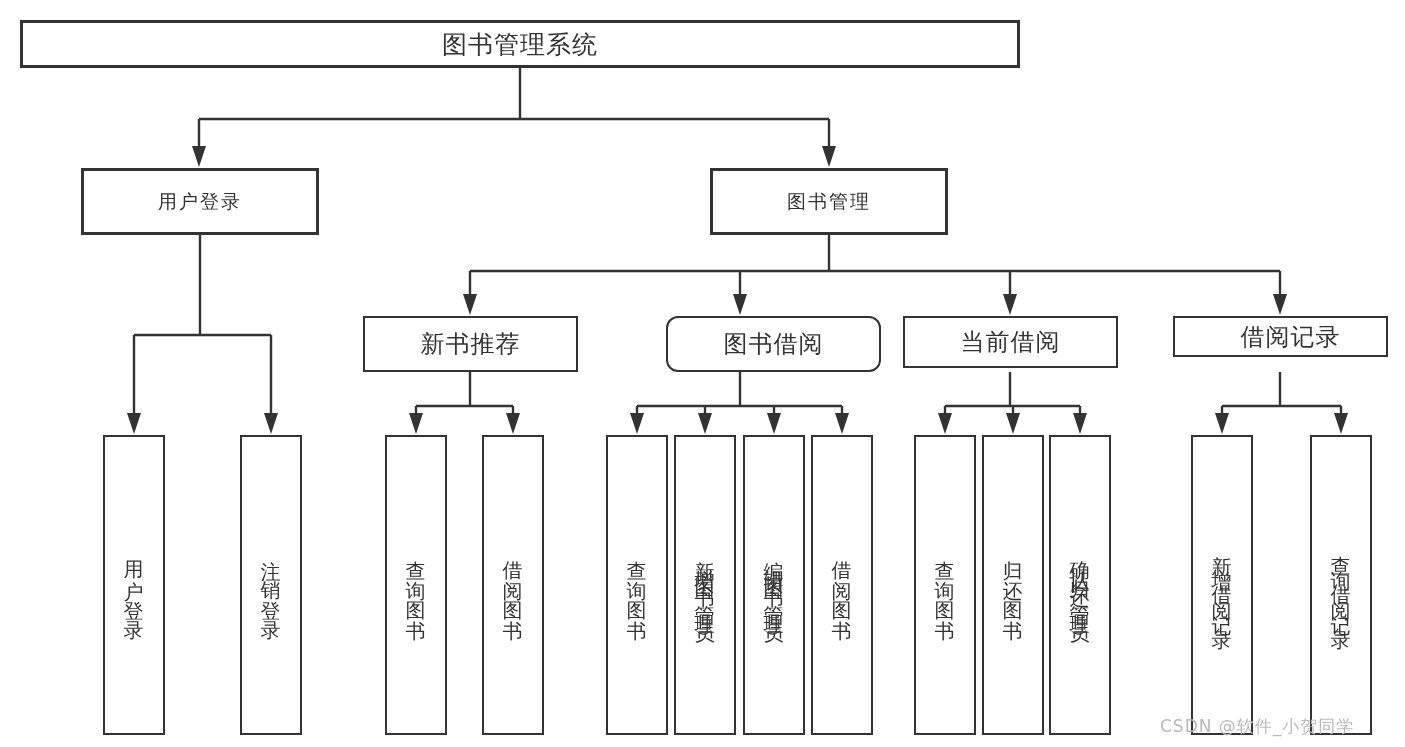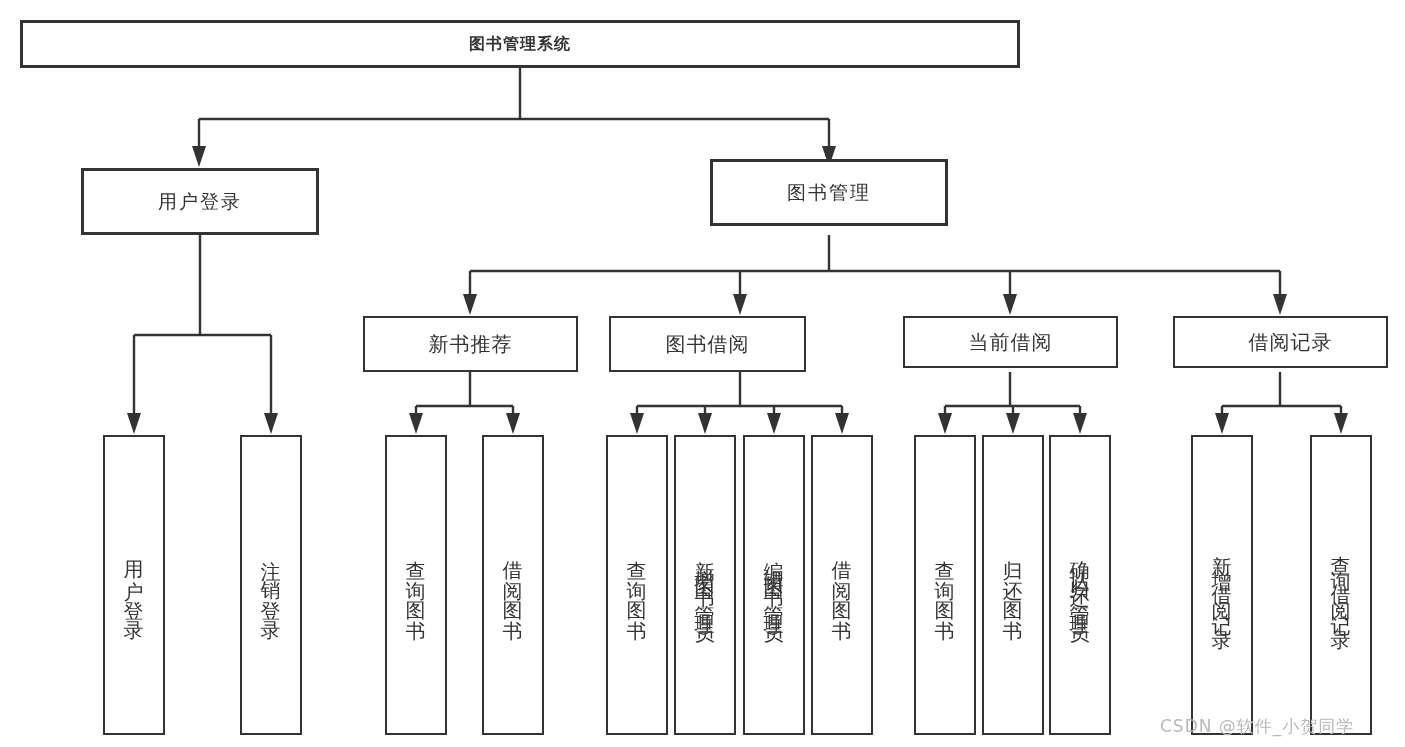--- a/index.html
+++ b/index.html
@@ -14,23 +14,23 @@
   .box{
     position:absolute;
     background:#fff;
     border:3px solid #333;
     box-sizing:border-box;
     display:flex;
     align-items:center;
     justify-content:center;
     color:#333;
   }
-  .root-box{font-size:16px;letter-spacing:1px;font-weight:bold;}
+  .root-box{font-size:25px;letter-spacing:1px;}
   .l2-box{font-size:19px;letter-spacing:2px;}
-  .l3-box{font-size:20px;letter-spacing:1px;border-width:2.5px;text-align:right;}
+  .l3-box{font-size:24px;letter-spacing:1px;border-width:2.5px;text-align:right;}
   .leaf{border-width:2.5px;}
   .vtext{
     writing-mode:vertical-rl;
     text-orientation:upright;
     display:block;
     font-size:20px;
     line-height:1;
   }
   .ls-lg{letter-spacing:20px;}
   .ls-md{letter-spacing:15px;}
@@ -92,34 +92,34 @@
     </g>
   </svg>
 
   <div class="box root-box" style="left:20px;top:20px;width:1000px;height:48px;">
     <span>图书管理系统</span>
   </div>
 
   <div class="box l2-box" style="left:81px;top:168px;width:238px;height:67px;">
     <span>用户登录</span>
   </div>
-  <div class="box l2-box" style="left:710px;top:159px;width:238px;height:67px;">
+  <div class="box l2-box" style="left:710px;top:168px;width:238px;height:67px;">
     <span>图书管理</span>
   </div>
 
   <div class="box l3-box" style="left:363px;top:316px;width:215px;height:56px;">
     <span>新书推荐</span>
   </div>
-  <div class="box l3-box" style="left:609px;top:316px;width:197px;height:56px;">
+  <div class="box l3-box" style="left:666px;top:316px;width:215px;height:56px;border-radius:12px;">
     <span>图书借阅</span>
   </div>
   <div class="box l3-box" style="left:903px;top:316px;width:215px;height:52px;">
     <span>当前借阅</span>
   </div>
-  <div class="box l3-box" style="left:1173px;top:316px;width:215px;height:52px;padding-left:20px;">
+  <div class="box l3-box" style="left:1173px;top:316px;width:215px;height:41px;padding-left:20px;">
     <span>借阅记录</span>
   </div>
 
   <div class="box leaf" style="left:103px;top:435px;width:62px;height:300px;">
     <span class="vtext ls-lg">用户登录</span>
   </div>
   <div class="box leaf" style="left:240px;top:435px;width:62px;height:300px;">
     <span class="vtext ls-lg">注销登录</span>
   </div>
 

